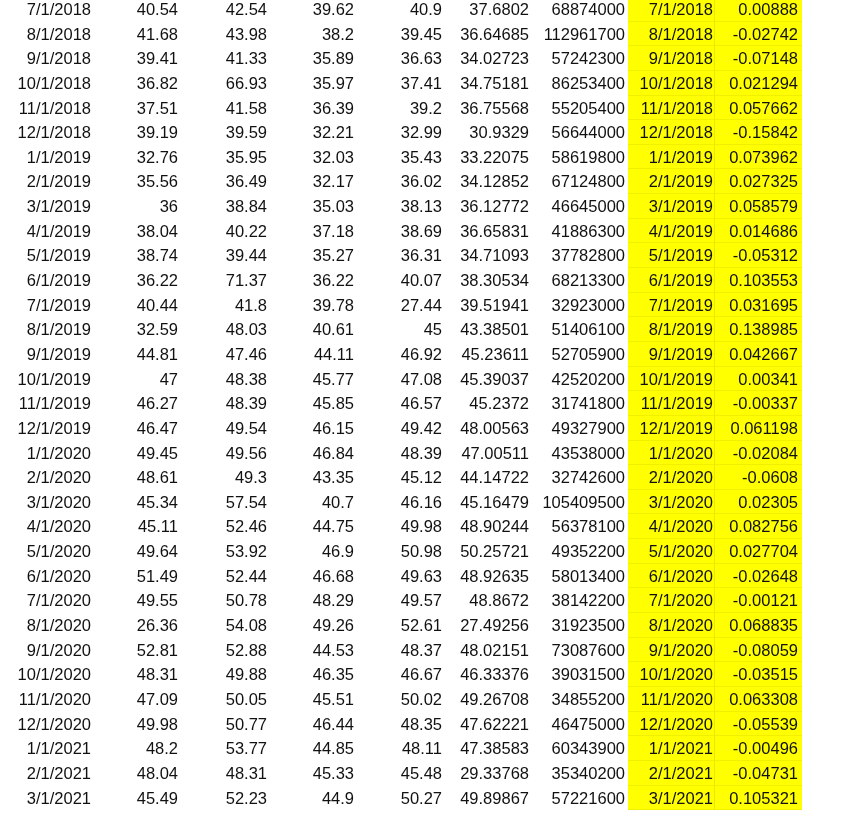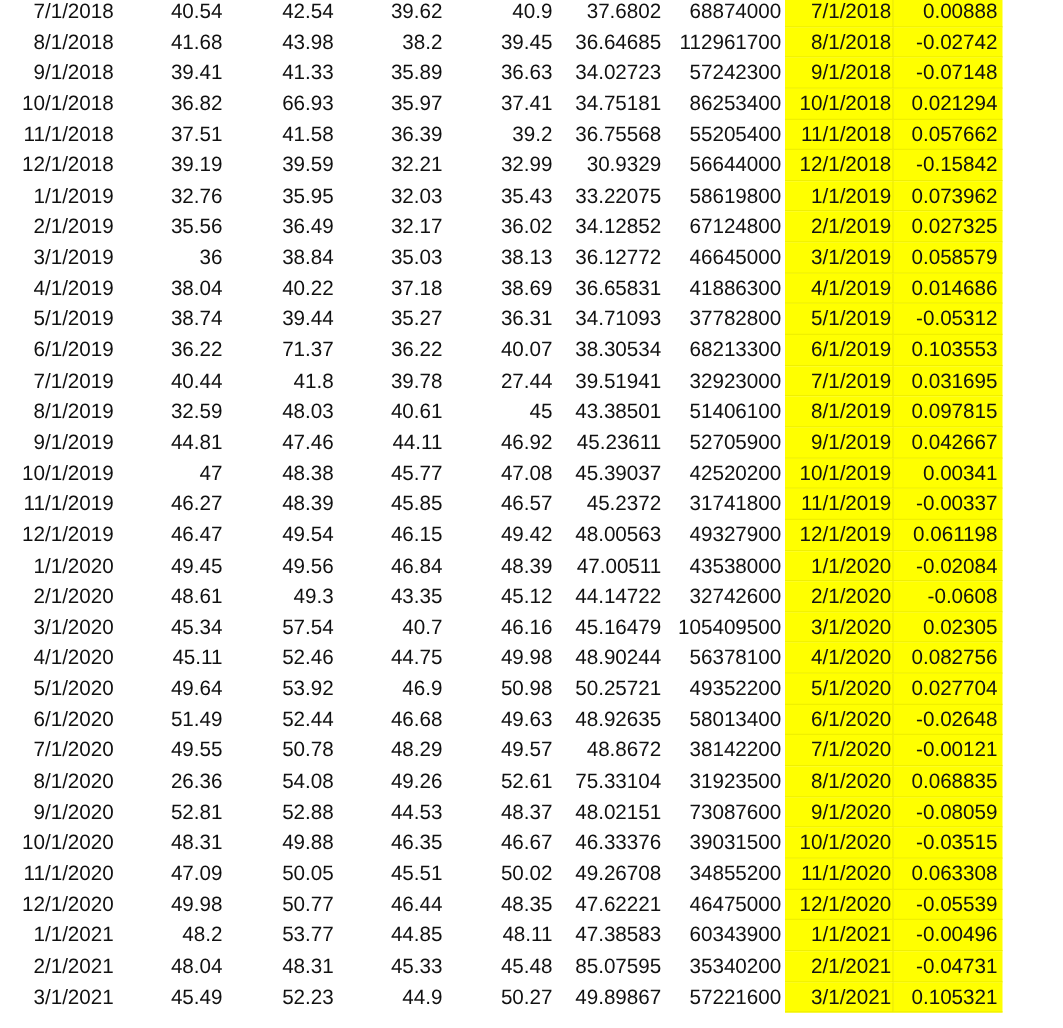--- a/index.html
+++ b/index.html
@@ -196,21 +196,21 @@
     </div>
     <div class="row">
       <div class="cell c0">8/1/2019</div>
       <div class="cell c1">32.59</div>
       <div class="cell c2">48.03</div>
       <div class="cell c3">40.61</div>
       <div class="cell c4">45</div>
       <div class="cell c5">43.38501</div>
       <div class="cell c6">51406100</div>
       <div class="cell c7">8/1/2019</div>
-      <div class="cell c8">0.097815</div>
+      <div class="cell c8">0.138985</div>
     </div>
     <div class="row">
       <div class="cell c0">9/1/2019</div>
       <div class="cell c1">44.81</div>
       <div class="cell c2">47.46</div>
       <div class="cell c3">44.11</div>
       <div class="cell c4">46.92</div>
       <div class="cell c5">45.23611</div>
       <div class="cell c6">52705900</div>
       <div class="cell c7">9/1/2019</div>
@@ -325,21 +325,21 @@
       <div class="cell c6">38142200</div>
       <div class="cell c7">7/1/2020</div>
       <div class="cell c8">-0.00121</div>
     </div>
     <div class="row">
       <div class="cell c0">8/1/2020</div>
       <div class="cell c1">26.36</div>
       <div class="cell c2">54.08</div>
       <div class="cell c3">49.26</div>
       <div class="cell c4">52.61</div>
-      <div class="cell c5">75.33104</div>
+      <div class="cell c5">27.49256</div>
       <div class="cell c6">31923500</div>
       <div class="cell c7">8/1/2020</div>
       <div class="cell c8">0.068835</div>
     </div>
     <div class="row">
       <div class="cell c0">9/1/2020</div>
       <div class="cell c1">52.81</div>
       <div class="cell c2">52.88</div>
       <div class="cell c3">44.53</div>
       <div class="cell c4">48.37</div>
@@ -391,21 +391,21 @@
       <div class="cell c6">60343900</div>
       <div class="cell c7">1/1/2021</div>
       <div class="cell c8">-0.00496</div>
     </div>
     <div class="row">
       <div class="cell c0">2/1/2021</div>
       <div class="cell c1">48.04</div>
       <div class="cell c2">48.31</div>
       <div class="cell c3">45.33</div>
       <div class="cell c4">45.48</div>
-      <div class="cell c5">85.07595</div>
+      <div class="cell c5">29.33768</div>
       <div class="cell c6">35340200</div>
       <div class="cell c7">2/1/2021</div>
       <div class="cell c8">-0.04731</div>
     </div>
     <div class="row">
       <div class="cell c0">3/1/2021</div>
       <div class="cell c1">45.49</div>
       <div class="cell c2">52.23</div>
       <div class="cell c3">44.9</div>
       <div class="cell c4">50.27</div>

